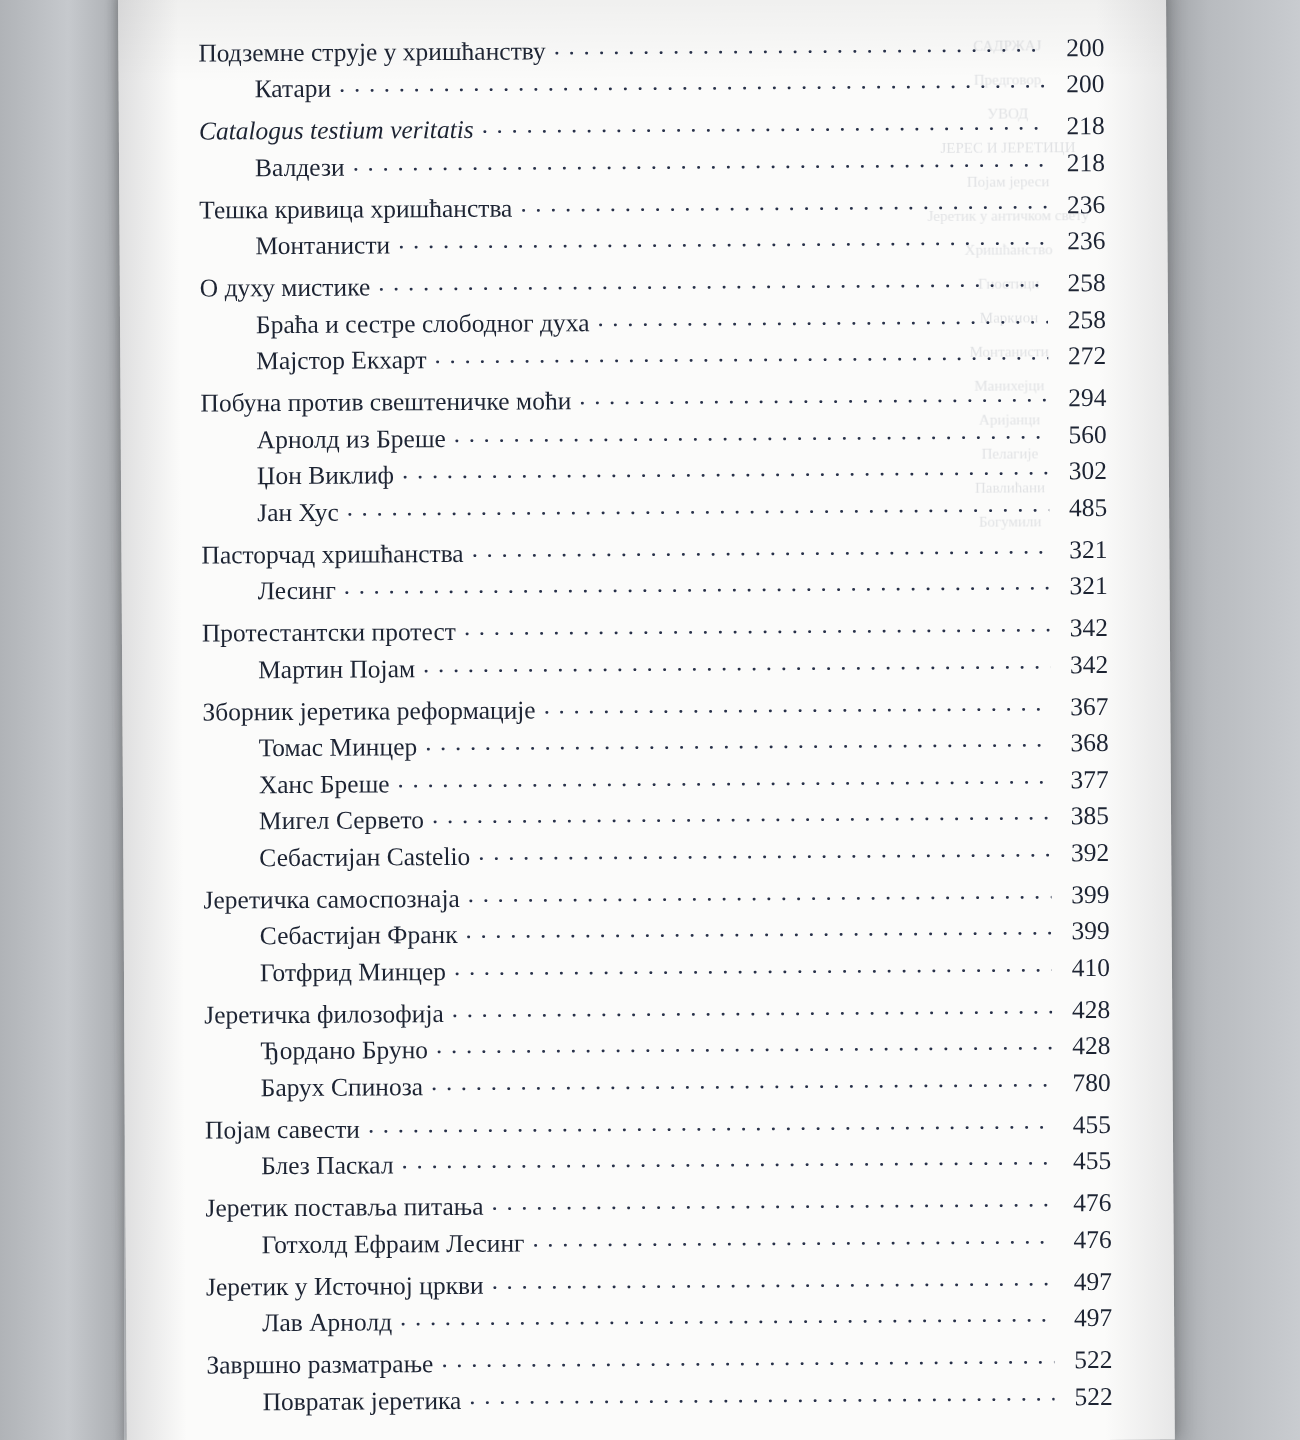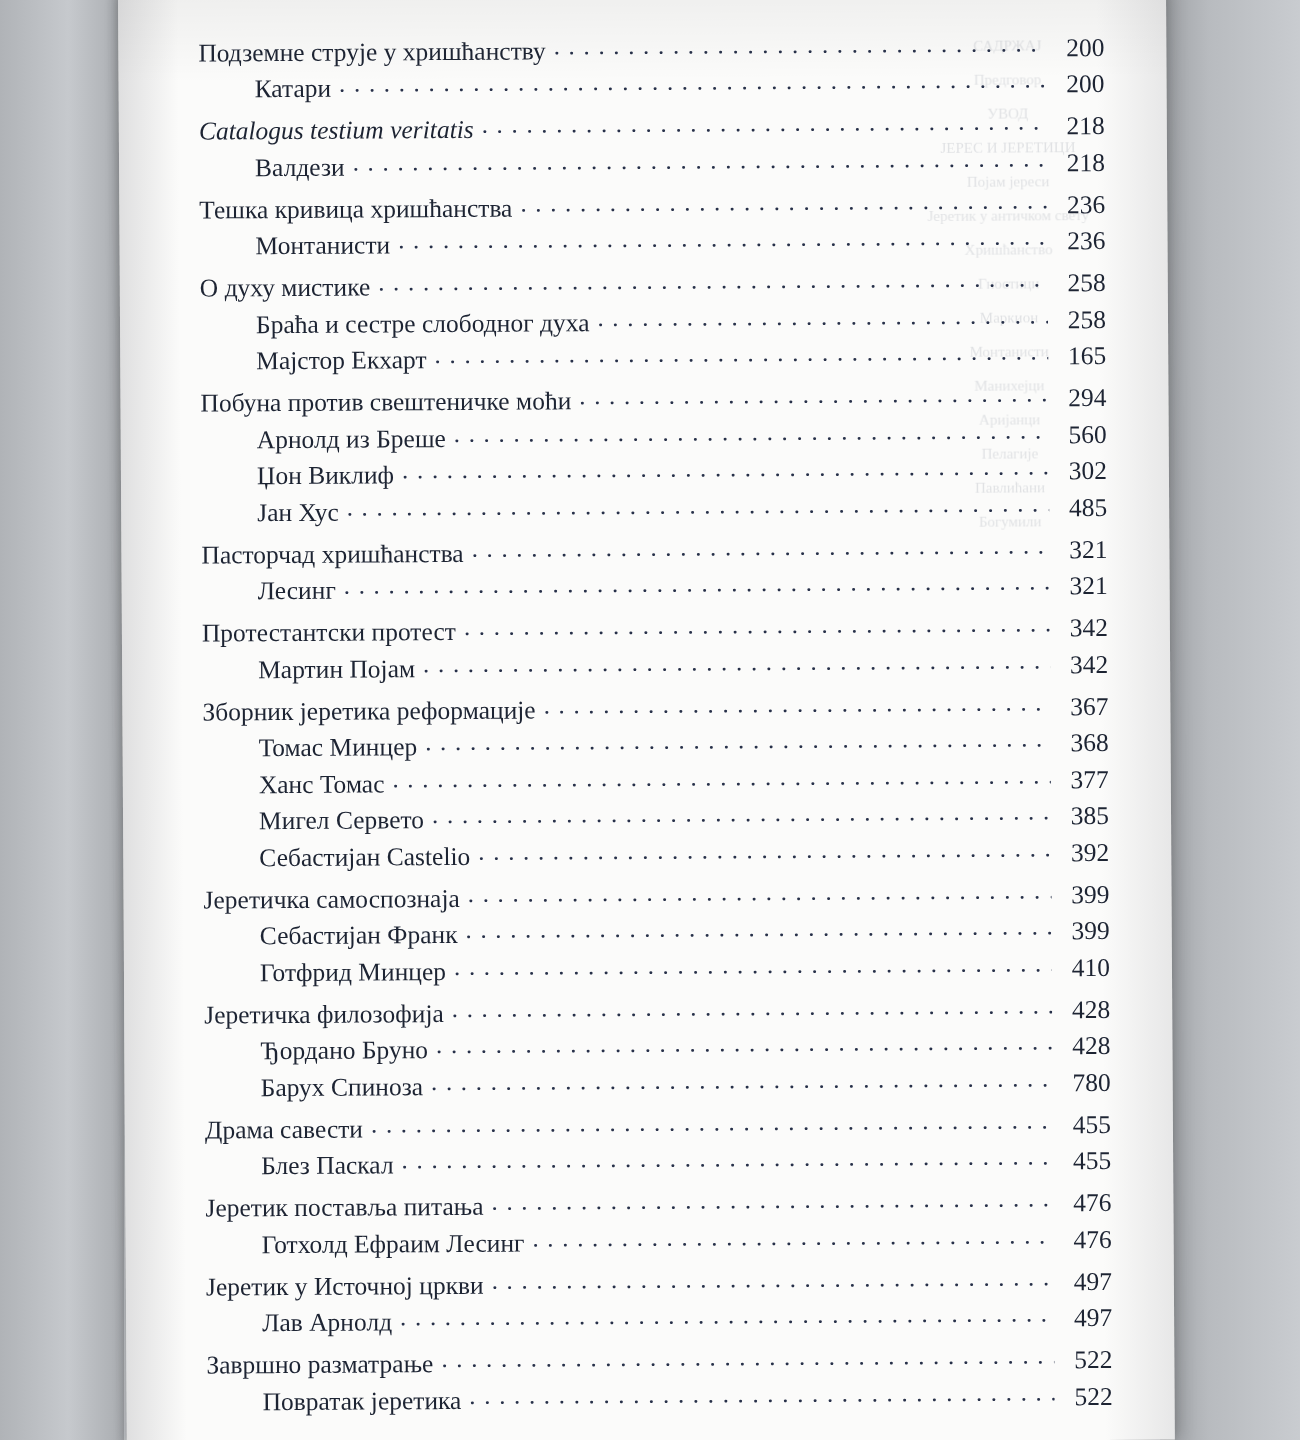--- a/index.html
+++ b/index.html
@@ -198,21 +198,21 @@
           <span class="toc-page">258</span>
         </li>
         <li class="toc-row lvl-2">
           <span class="toc-title">Браћа и сестре слободног духа</span>
           <span class="leader"></span>
           <span class="toc-page">258</span>
         </li>
         <li class="toc-row lvl-2">
           <span class="toc-title">Мајстор Екхарт</span>
           <span class="leader"></span>
-          <span class="toc-page">165</span>
+          <span class="toc-page">272</span>
         </li>
         <li class="toc-row lvl-1">
           <span class="toc-title">Побуна против свештеничке моћи</span>
           <span class="leader"></span>
           <span class="toc-page">294</span>
         </li>
         <li class="toc-row lvl-2">
           <span class="toc-title">Арнолд из Бреше</span>
           <span class="leader"></span>
           <span class="toc-page">560</span>
@@ -251,21 +251,21 @@
           <span class="toc-title">Зборник јеретика реформације</span>
           <span class="leader"></span>
           <span class="toc-page">367</span>
         </li>
         <li class="toc-row lvl-2">
           <span class="toc-title">Томас Минцер</span>
           <span class="leader"></span>
           <span class="toc-page">368</span>
         </li>
         <li class="toc-row lvl-2">
-          <span class="toc-title">Ханс Томас</span>
+          <span class="toc-title">Ханс Бреше</span>
           <span class="leader"></span>
           <span class="toc-page">377</span>
         </li>
         <li class="toc-row lvl-2">
           <span class="toc-title">Мигел Сервето</span>
           <span class="leader"></span>
           <span class="toc-page">385</span>
         </li>
         <li class="toc-row lvl-2">
           <span class="toc-title">Себастијан Castelio</span>
@@ -296,21 +296,21 @@
           <span class="toc-title">Ђордано Бруно</span>
           <span class="leader"></span>
           <span class="toc-page">428</span>
         </li>
         <li class="toc-row lvl-2">
           <span class="toc-title">Барух Спиноза</span>
           <span class="leader"></span>
           <span class="toc-page">780</span>
         </li>
         <li class="toc-row lvl-1">
-          <span class="toc-title">Драма савести</span>
+          <span class="toc-title">Појам савести</span>
           <span class="leader"></span>
           <span class="toc-page">455</span>
         </li>
         <li class="toc-row lvl-2">
           <span class="toc-title">Блез Паскал</span>
           <span class="leader"></span>
           <span class="toc-page">455</span>
         </li>
         <li class="toc-row lvl-1">
           <span class="toc-title">Јеретик поставља питања</span>

